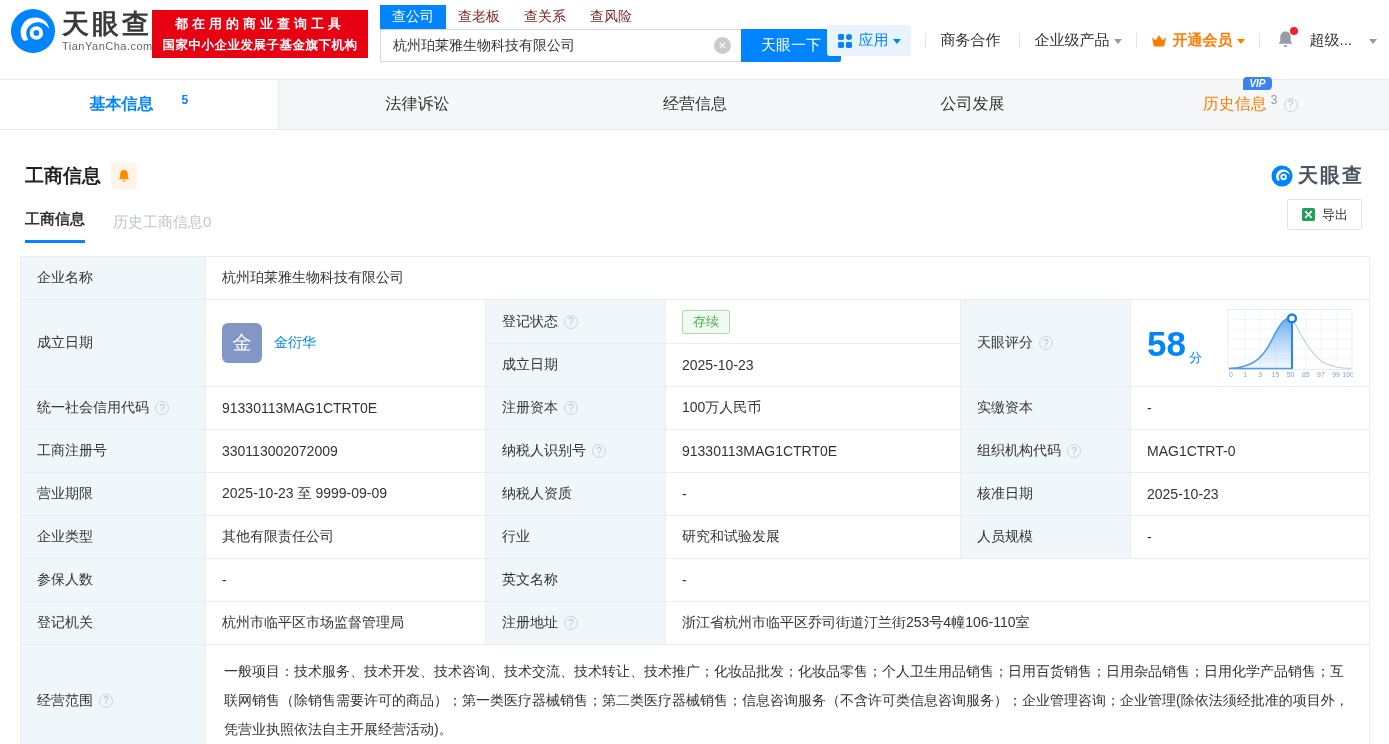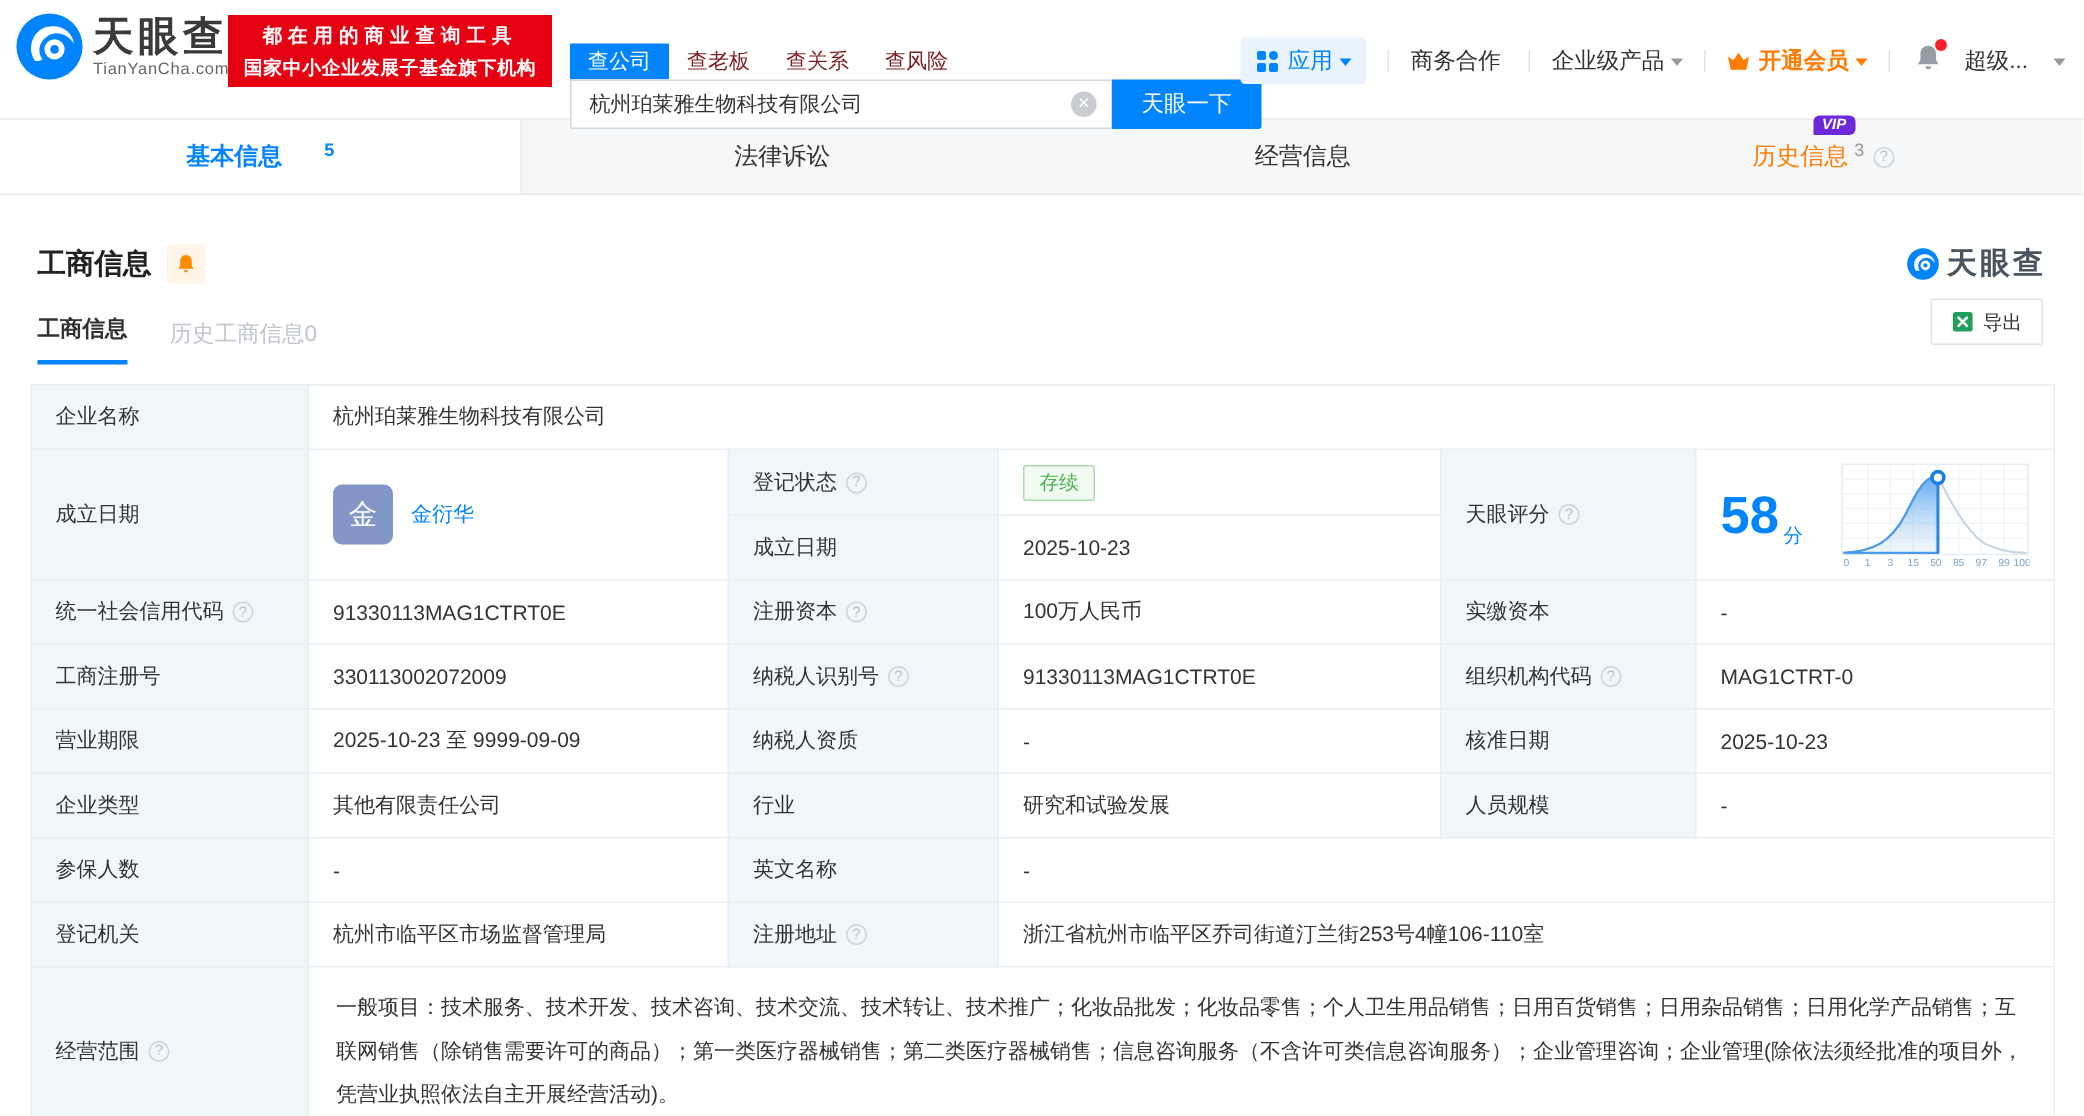--- a/index.html
+++ b/index.html
@@ -14,21 +14,21 @@
   .logo { position:absolute; left:10px; top:8px; display:flex; align-items:center; cursor:pointer; }
   .logo-icon { width:46px; height:46px; }
   .logo-txt { margin-left:6px; display:flex; flex-direction:column; line-height:1; }
   .logo-name { font-size:27px; font-weight:bold; color:#3a3a3a; letter-spacing:3px; }
   .logo-domain { font-size:11px; color:#666; margin-top:3px; letter-spacing:.5px; }
   .promo { position:absolute; left:152px; top:10px; width:216px; height:48px; background:#e60012;
     color:#fff; font-weight:bold; display:flex; flex-direction:column; justify-content:center; align-items:center; }
   .promo-l1 { font-size:13px; letter-spacing:4px; }
   .promo-l2 { font-size:12.5px; letter-spacing:.5px; margin-top:4px; }
   .search-area { position:absolute; left:380px; top:5px; }
-  .search-tabs { display:flex;margin-top:24px; }
+  .search-tabs { display:flex; }
   .stab { font-size:14px; color:#7f1d1d; padding:3px 12px; height:24px; cursor:pointer; }
   .stab.active { background:#0084ff; color:#fff; }
   .search-row { display:flex; margin-top:0; }
   .search-box { position:relative; width:361px; }
   .search-input { width:361px; height:33px; border:1px solid #d4d9de; border-right:none; outline:none;
     padding:0 36px 0 12px; font-size:14px; color:#333; font-family:inherit; }
   .clear-btn { position:absolute; right:10px; top:8px; width:17px; height:17px; border-radius:50%;
     background:#c9ccd1; color:#fff; font-size:10px; display:flex; align-items:center; justify-content:center; cursor:pointer; }
   .search-btn { width:100px; height:33px; background:#0084ff; color:#fff; border:none; font-size:15px;
     cursor:pointer; font-family:inherit; border-radius:0 2px 2px 0; }
@@ -51,21 +51,21 @@
   .user-entry .caret { margin-left:12px; }
   
   .main-tabs { margin-top:15px; height:51px; background:#f6f7f8; border-top:1px solid #ececec;
     border-bottom:1px solid #e8e8e8; display:flex; }
   .mtab { flex:1; display:flex; align-items:center; justify-content:center; font-size:16px; color:#333; cursor:pointer; }
   .mtab.active { background:#fff; color:#0084ff; font-weight:bold; border-right:1px solid #ececec;gap:24px; }
   .mtab-count { font-size:12px; margin-left:4px; transform:translateY(-5px); color:#0084ff; }
   .mtab-inner { position:relative; display:flex; align-items:center; }
   .mtab-history { color:#ff7c00; }
   .mtab-history .mtab-count { color:#999; }
-  .vip-badge { position:absolute; top:-17px; right:26px; background:#6d28d9; color:#fff; font-size:10px;
+  .vip-badge { position:absolute; top:-17px; right:26px; background:#3b82f6; color:#fff; font-size:10px;
     font-weight:bold; font-style:italic; padding:1px 6px; border-radius:4px 4px 4px 0; }
   .help { display:inline-flex; align-items:center; justify-content:center; width:14px; height:14px;
     border:1px solid #ccd3da; border-radius:50%; color:#b9c1c9; font-size:10px; margin-left:6px;
     flex:none; cursor:pointer; }
   
   .section-head { margin-top:32px; padding:0 25px; display:flex; align-items:center; }
   .section-title { font-size:19px; font-weight:bold; color:#222; }
   .bell-chip { margin-left:10px; width:26px; height:26px; background:#fff4e6; border-radius:4px;
     display:flex; align-items:center; justify-content:center; cursor:pointer; }
   .spacer { flex:1; }
@@ -180,20 +180,23 @@
 <nav class="main-tabs">
   <div class="mtab active">
     <span>基本信息</span>
     <span class="mtab-count">5</span>
   </div>
   <div class="mtab">
     <span>法律诉讼</span>
   </div>
   <div class="mtab">
     <span>经营信息</span>
+  </div>
+  <div class="mtab">
+    <span>公司发展</span>
   </div>
   <div class="mtab mtab-history">
     <span class="mtab-inner">
       <span class="vip-badge">VIP</span>
       <span>历史信息</span>
       <span class="mtab-count">3</span>
       <span class="help">?</span>
     </span>
   </div>
 </nav>

